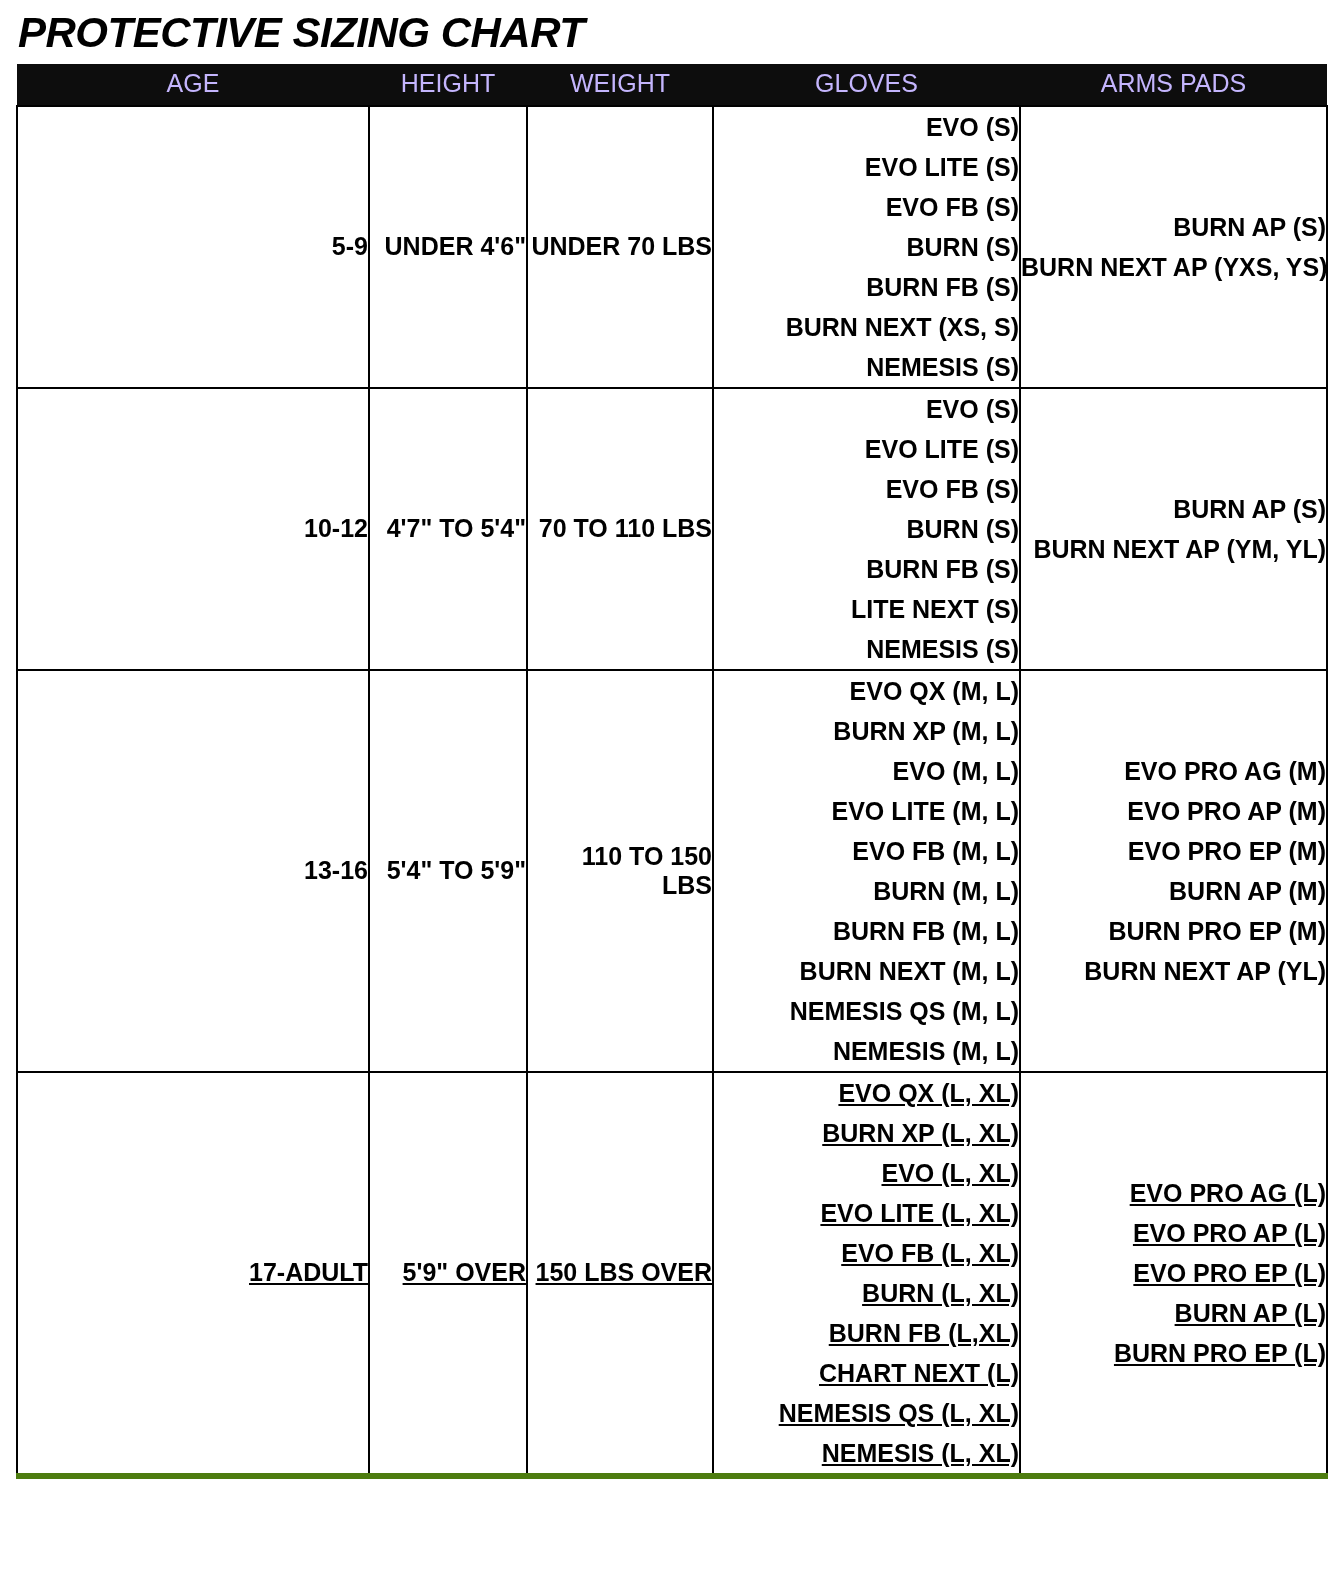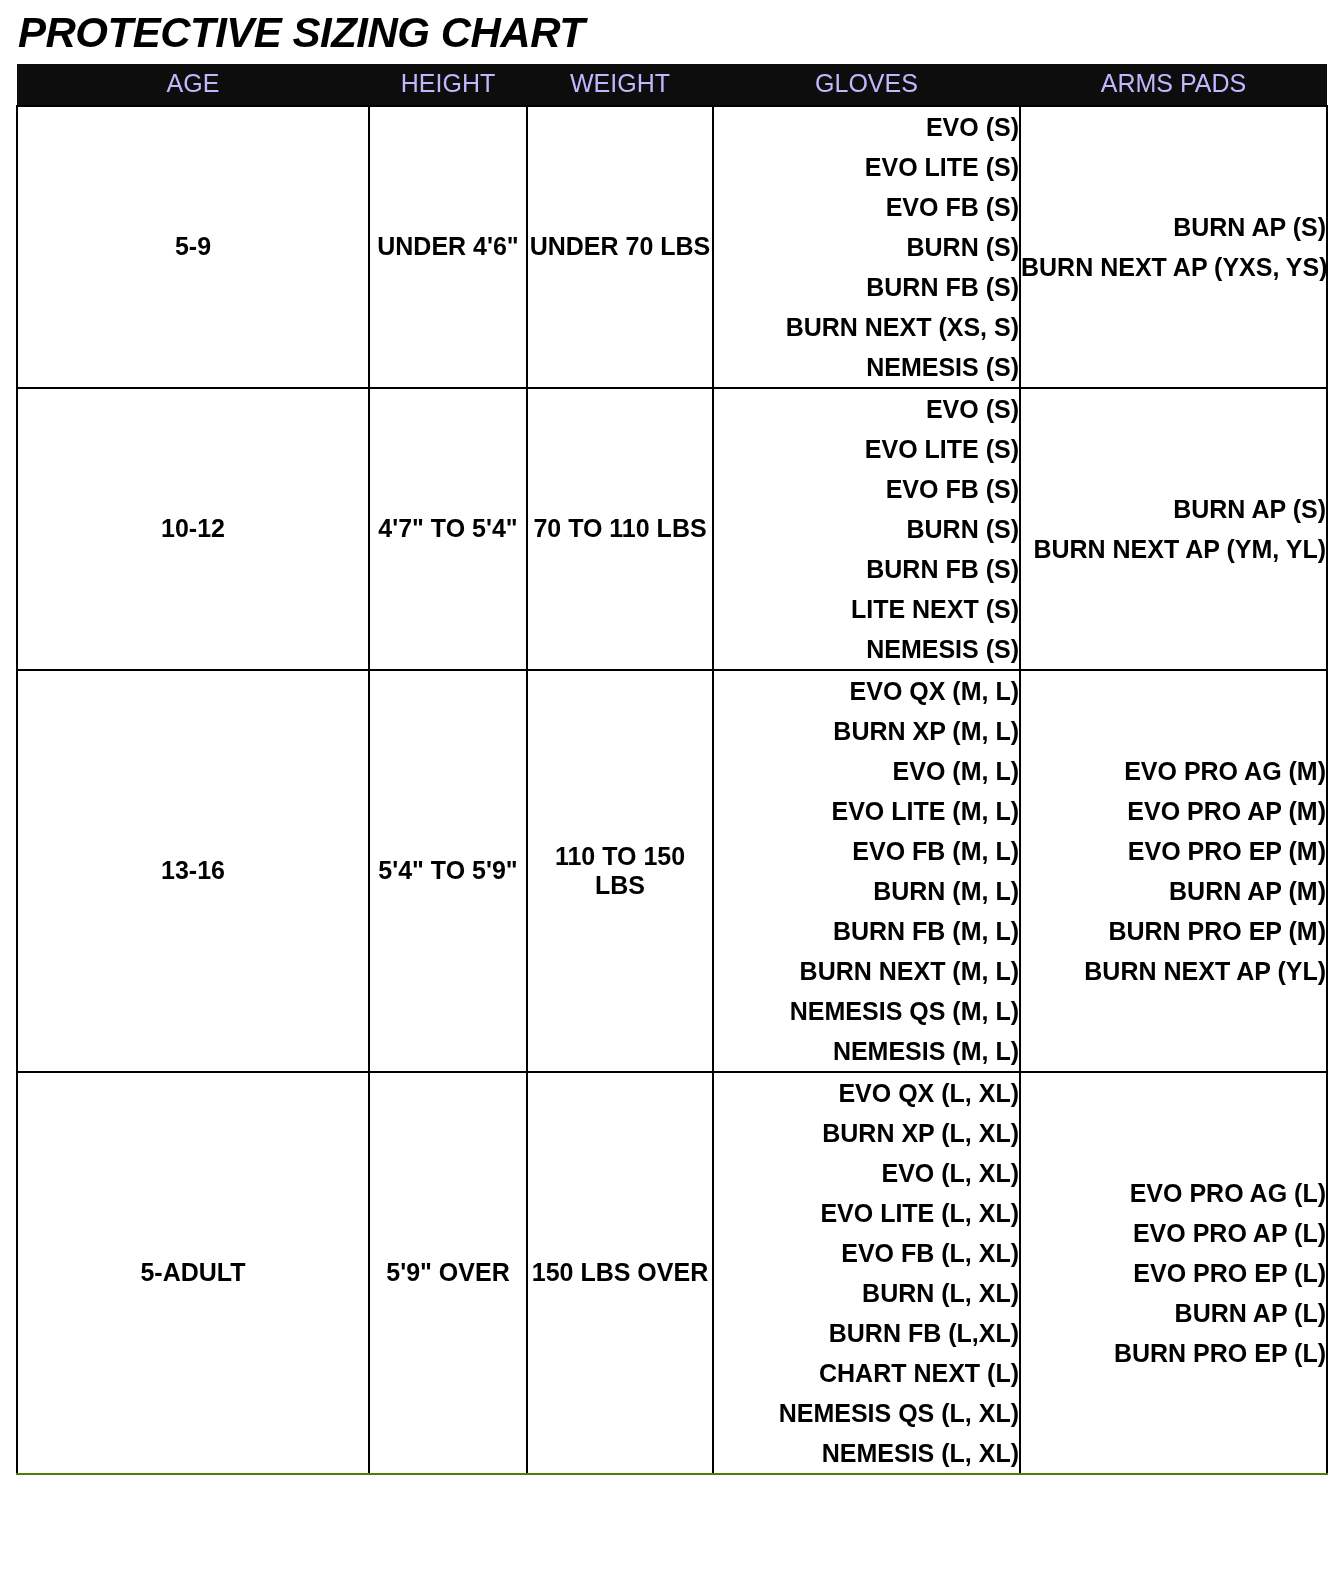--- a/index.html
+++ b/index.html
@@ -50,30 +50,31 @@
     border: none;
   }
   table.sizing-table tbody td {
     border: 2px solid #000000;
     vertical-align: middle;
     font-size: 25px;
     font-weight: bold;
     padding: 0;
   }
   tbody tr:last-child td {
-    border-bottom: 2px solid #4d7c0f;
+    border-bottom: 6px solid #4d7c0f;
+    text-decoration: underline;
   }
   .col-age    { width: 352px; }
   .col-height { width: 158px; }
   .col-weight { width: 186px; }
   .col-gloves { width: 307px; }
   .col-pads   { width: 307px; }
 
   td.cell-center {
-    text-align: center;
+    text-align: right;
     vertical-align: middle;
   }
   td.cell-list {
     vertical-align: top;
     padding: 3px 0 3px 8px;
   }
   ul.item-list {
     list-style: none;
     margin: 0;
     padding: 0;
@@ -193,21 +194,21 @@
               <li>EVO PRO AP (M)</li>
               <li>EVO PRO EP (M)</li>
               <li>BURN AP (M)</li>
               <li>BURN PRO EP (M)</li>
               <li>BURN NEXT AP (YL)</li>
             </ul>
         </td>
       </tr>
 
       <tr>
-        <td class="cell-center">5-ADULT</td>
+        <td class="cell-center">17-ADULT</td>
         <td class="cell-center">5'9" OVER</td>
         <td class="cell-center">150 LBS OVER</td>
         <td class="cell-list">
           <ul class="item-list">
               <li>EVO QX (L, XL)</li>
               <li>BURN XP (L, XL)</li>
               <li>EVO (L, XL)</li>
               <li>EVO LITE (L, XL)</li>
               <li>EVO FB (L, XL)</li>
               <li>BURN (L, XL)</li>

